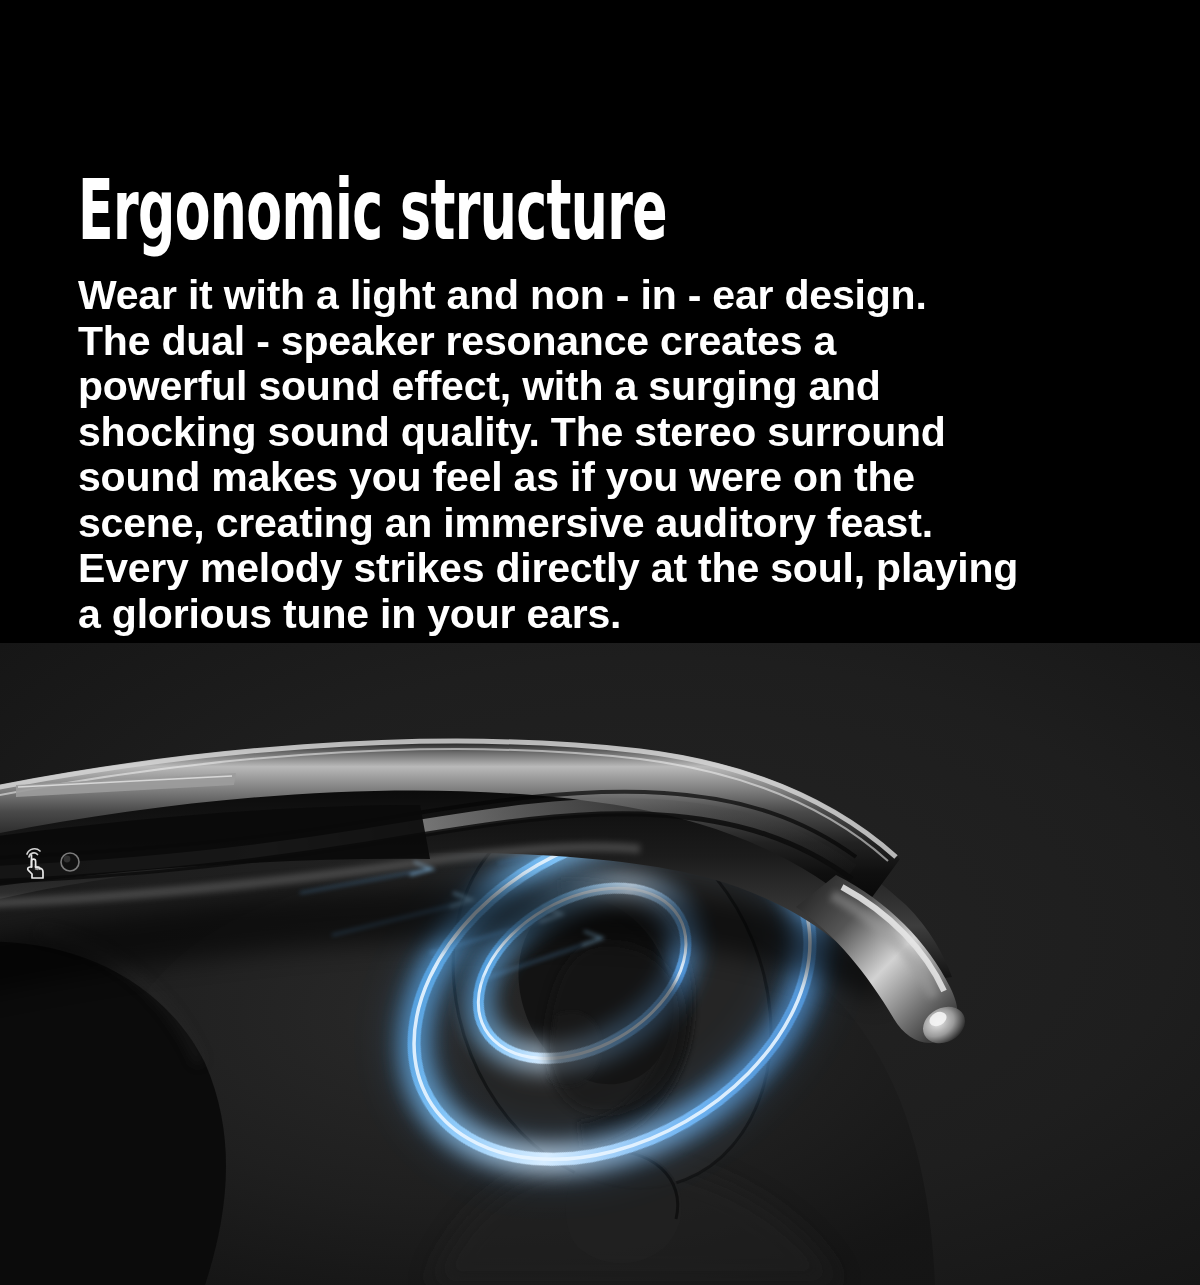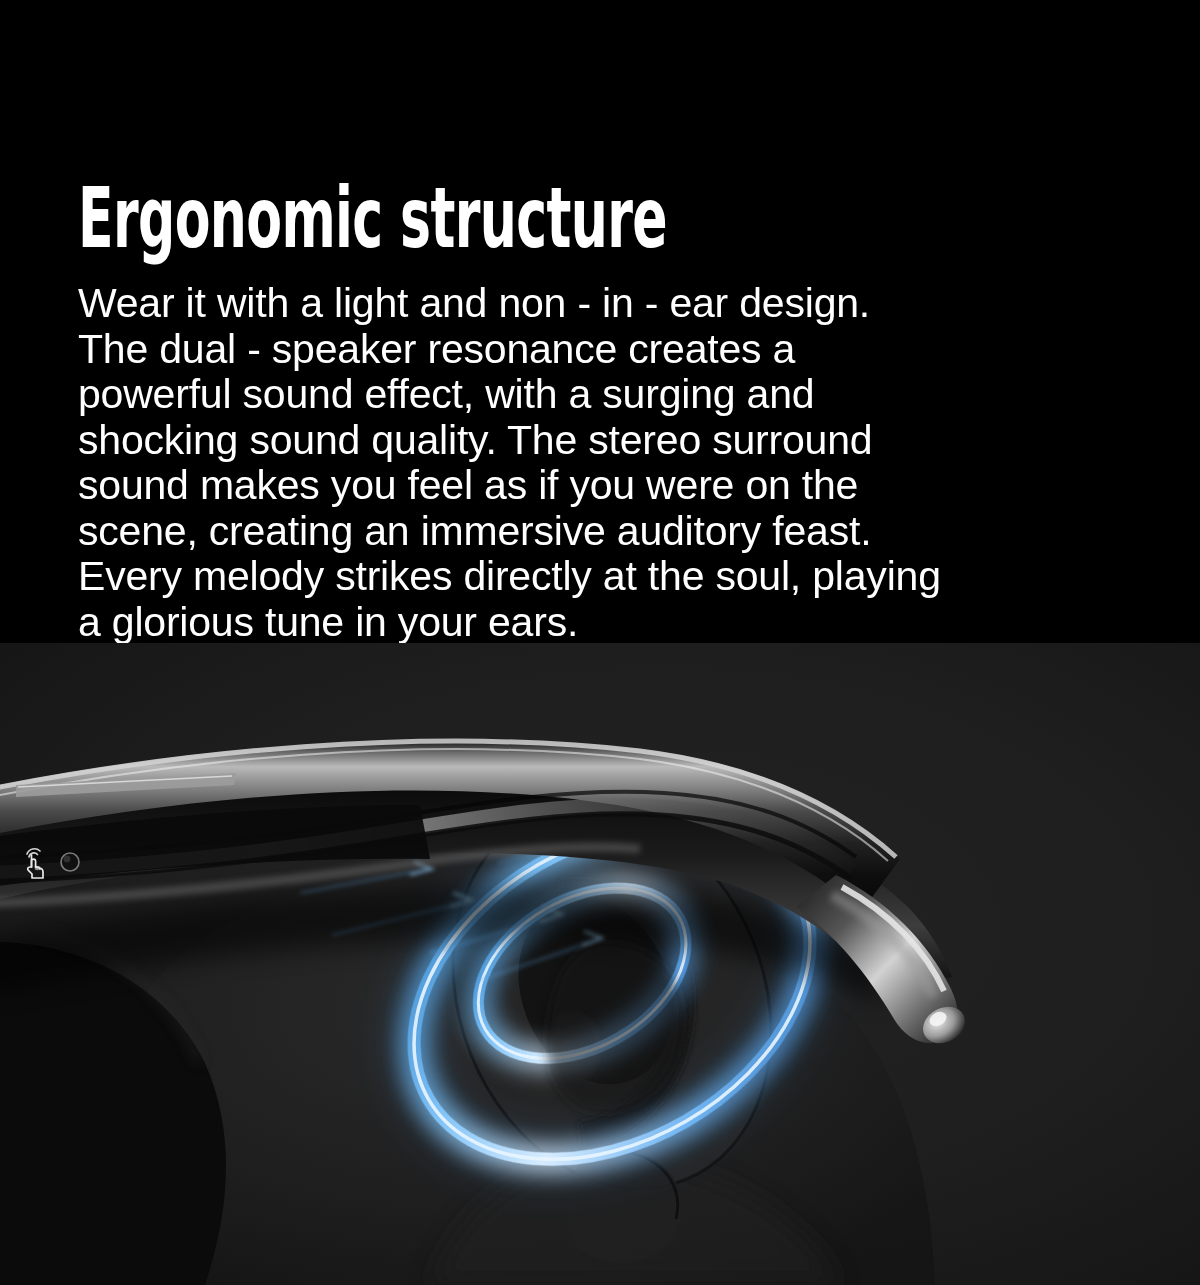--- a/index.html
+++ b/index.html
@@ -3,41 +3,41 @@
 <meta charset="utf-8">
 <style>
   html,body{margin:0;padding:0;background:#000;}
   body{
     width:1200px;height:1285px;overflow:hidden;position:relative;
     font-family:"Liberation Sans", sans-serif;
   }
 
   
   .text-panel{
-    position:absolute;left:0;top:12px;width:1200px;height:643px;
+    position:absolute;left:0;top:4px;width:1200px;height:643px;
     background:#000000;overflow:hidden;
   }
   .headline{
     position:absolute;left:78px;top:108px;
     color:#ffffff;
     font-family:"DejaVu Sans", sans-serif;
     font-weight:700;
     font-size:84px;
     line-height:84px;
     letter-spacing:-1px;
     transform:scaleX(0.62);
     transform-origin:left top;
     white-space:nowrap;
     -webkit-font-smoothing:antialiased;
   }
   .body-copy{
     position:absolute;left:78px;top:228px;width:1010px;
     color:#ffffff;
     font-family:"Liberation Sans", sans-serif;
-    font-weight:400;
+    font-weight:700;
     font-size:41px;
     line-height:45.5px;
     letter-spacing:-0.2px;
     white-space:pre-line;
   }
 
   
   .photo-panel{
     position:absolute;left:0;top:643px;width:1200px;height:642px;
     background:#1d1d1d;

